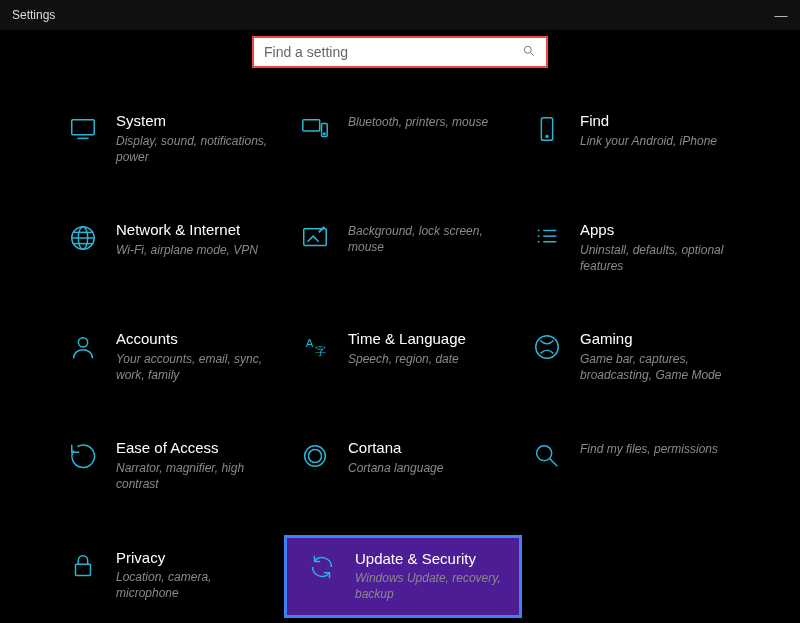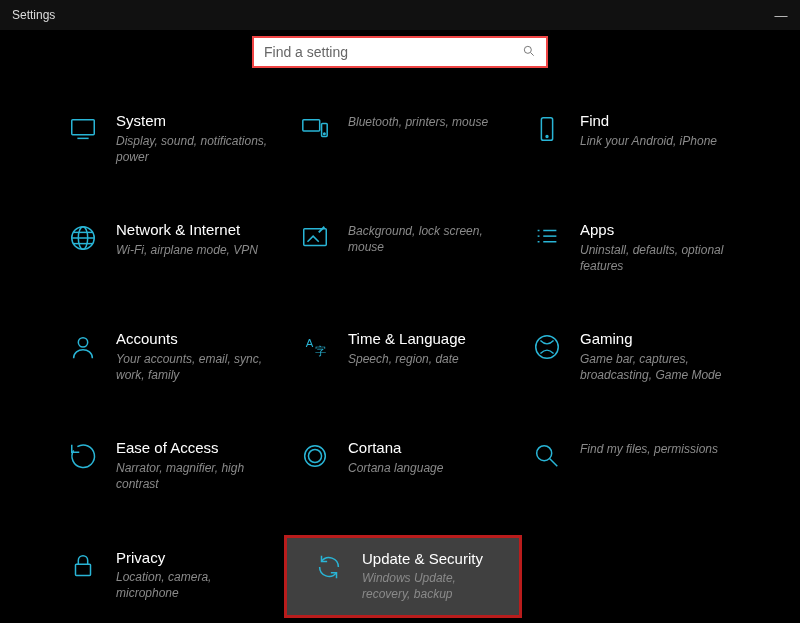--- a/index.html
+++ b/index.html
@@ -59,24 +59,24 @@
     display:flex; align-items:center; justify-content:center;
   }
   .icon svg { width:30px; height:30px; stroke:#29b5d6; fill:none; stroke-width:1.6; }
   .txt { display:flex; flex-direction:column; }
   .title { font-size:15px; color:#fff; line-height:1.25; }
   .desc { font-size:12px; color:#8a8a8a; line-height:1.35; margin-top:2px; max-width:170px;font-style:italic;}
   .highlight-wrap {
     position: relative;
   }
   .highlight-wrap .item {
-    background:#404040;
-    padding: 12px 25px;
+    background:#4c1d95;
+    padding: 12px 18px;
     margin: -10px -8px;
-    border: 3px solid #b91c1c;
+    border: 3px solid #3b82f6;
   }
 </style>
 </head>
 <body>
 
 <div class="titlebar">
   <span>Settings</span>
   <div class="win-controls">
     <span>—</span>
   </div>

